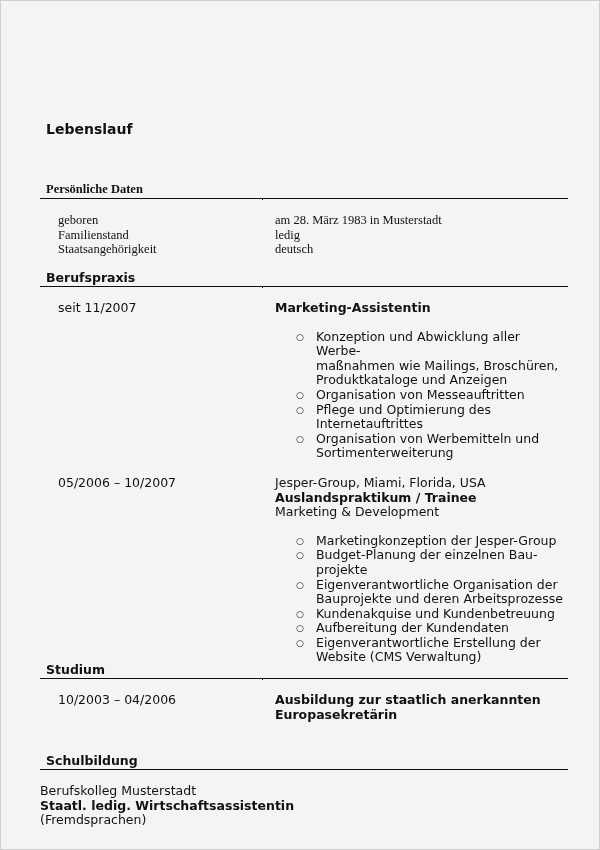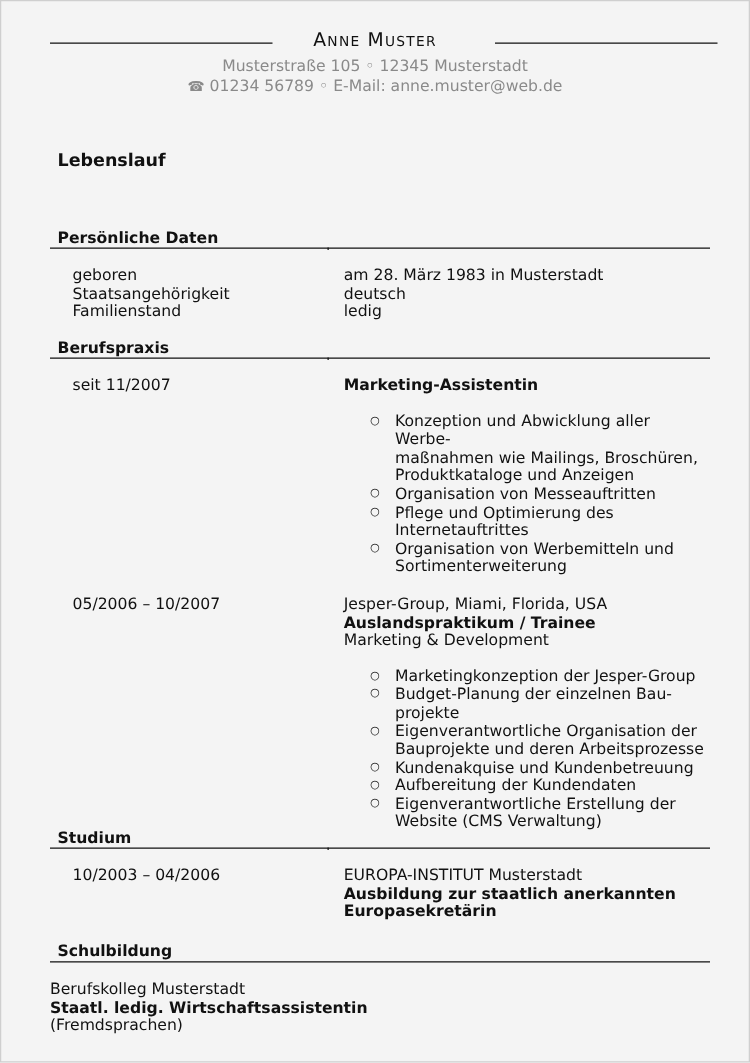--- a/index.html
+++ b/index.html
@@ -48,46 +48,37 @@
   ul.items li { position: relative; padding-left: 0; line-height: 14.6px; font-size: 12.5px; }
   ul.items li .bullet {
     position: absolute; left: -20px; top: 0; font-size: 9px; line-height: 14.6px;
   }
 </style>
 </head>
 <body>
 
 <div class="page">
 
-  <div class="header">
-    <div class="name-row">
-      <div class="name-line left"></div>
-      <div class="name">Anne Muster</div>
-      <div class="name-line right"></div>
-    </div>
-    <div class="contact">Musterstraße 105 ◦ 12345 Musterstadt</div>
-    <div class="contact"><span class="phone-icon">☎</span><span> 01234 56789 ◦ E-Mail: anne.muster@web.de</span></div>
-  </div>
 
   <div class="doc-title">Lebenslauf</div>
 
-  <div class="section" style="top:181px;">
+  <div class="section" style="top:181px;font-family:Liberation Serif, serif;">
     <div class="section-head"><span>Persönliche Daten</span><span class="tick"></span></div>
     <div style="height:14px"></div>
     <div class="row">
         <div class="lbl">geboren</div>
         <div class="val">am 28. März 1983 in Musterstadt</div>
       </div>
     <div class="row">
+        <div class="lbl">Familienstand</div>
+        <div class="val">ledig</div>
+      </div>
+    <div class="row">
         <div class="lbl">Staatsangehörigkeit</div>
         <div class="val">deutsch</div>
-      </div>
-    <div class="row">
-        <div class="lbl">Familienstand</div>
-        <div class="val">ledig</div>
       </div>
   </div>
 
   <div class="section" style="top:269px;">
     <div class="section-head"><span>Berufspraxis</span><span class="tick"></span></div>
     <div style="height:14px"></div>
     <div class="row">
       <div class="lbl">seit 11/2007</div>
       <div class="val">
         <div class="bold">Marketing-Assistentin</div>
@@ -124,21 +115,20 @@
       </div>
     </div>
   </div>
 
   <div class="section" style="top:661px;">
     <div class="section-head"><span>Studium</span><span class="tick"></span></div>
     <div style="height:14px"></div>
     <div class="row">
       <div class="lbl">10/2003 – 04/2006</div>
       <div class="val">
-        <div>EUROPA-INSTITUT Musterstadt</div>
         <div class="bold" style="white-space:pre-line">Ausbildung zur staatlich anerkannten
 Europasekretärin</div>
       </div>
     </div>
   </div>
 
   <div class="section" style="top:752px;">
     <div class="section-head"><span>Schulbildung</span></div>
     <div style="height:14px"></div>
     <div class="row">

